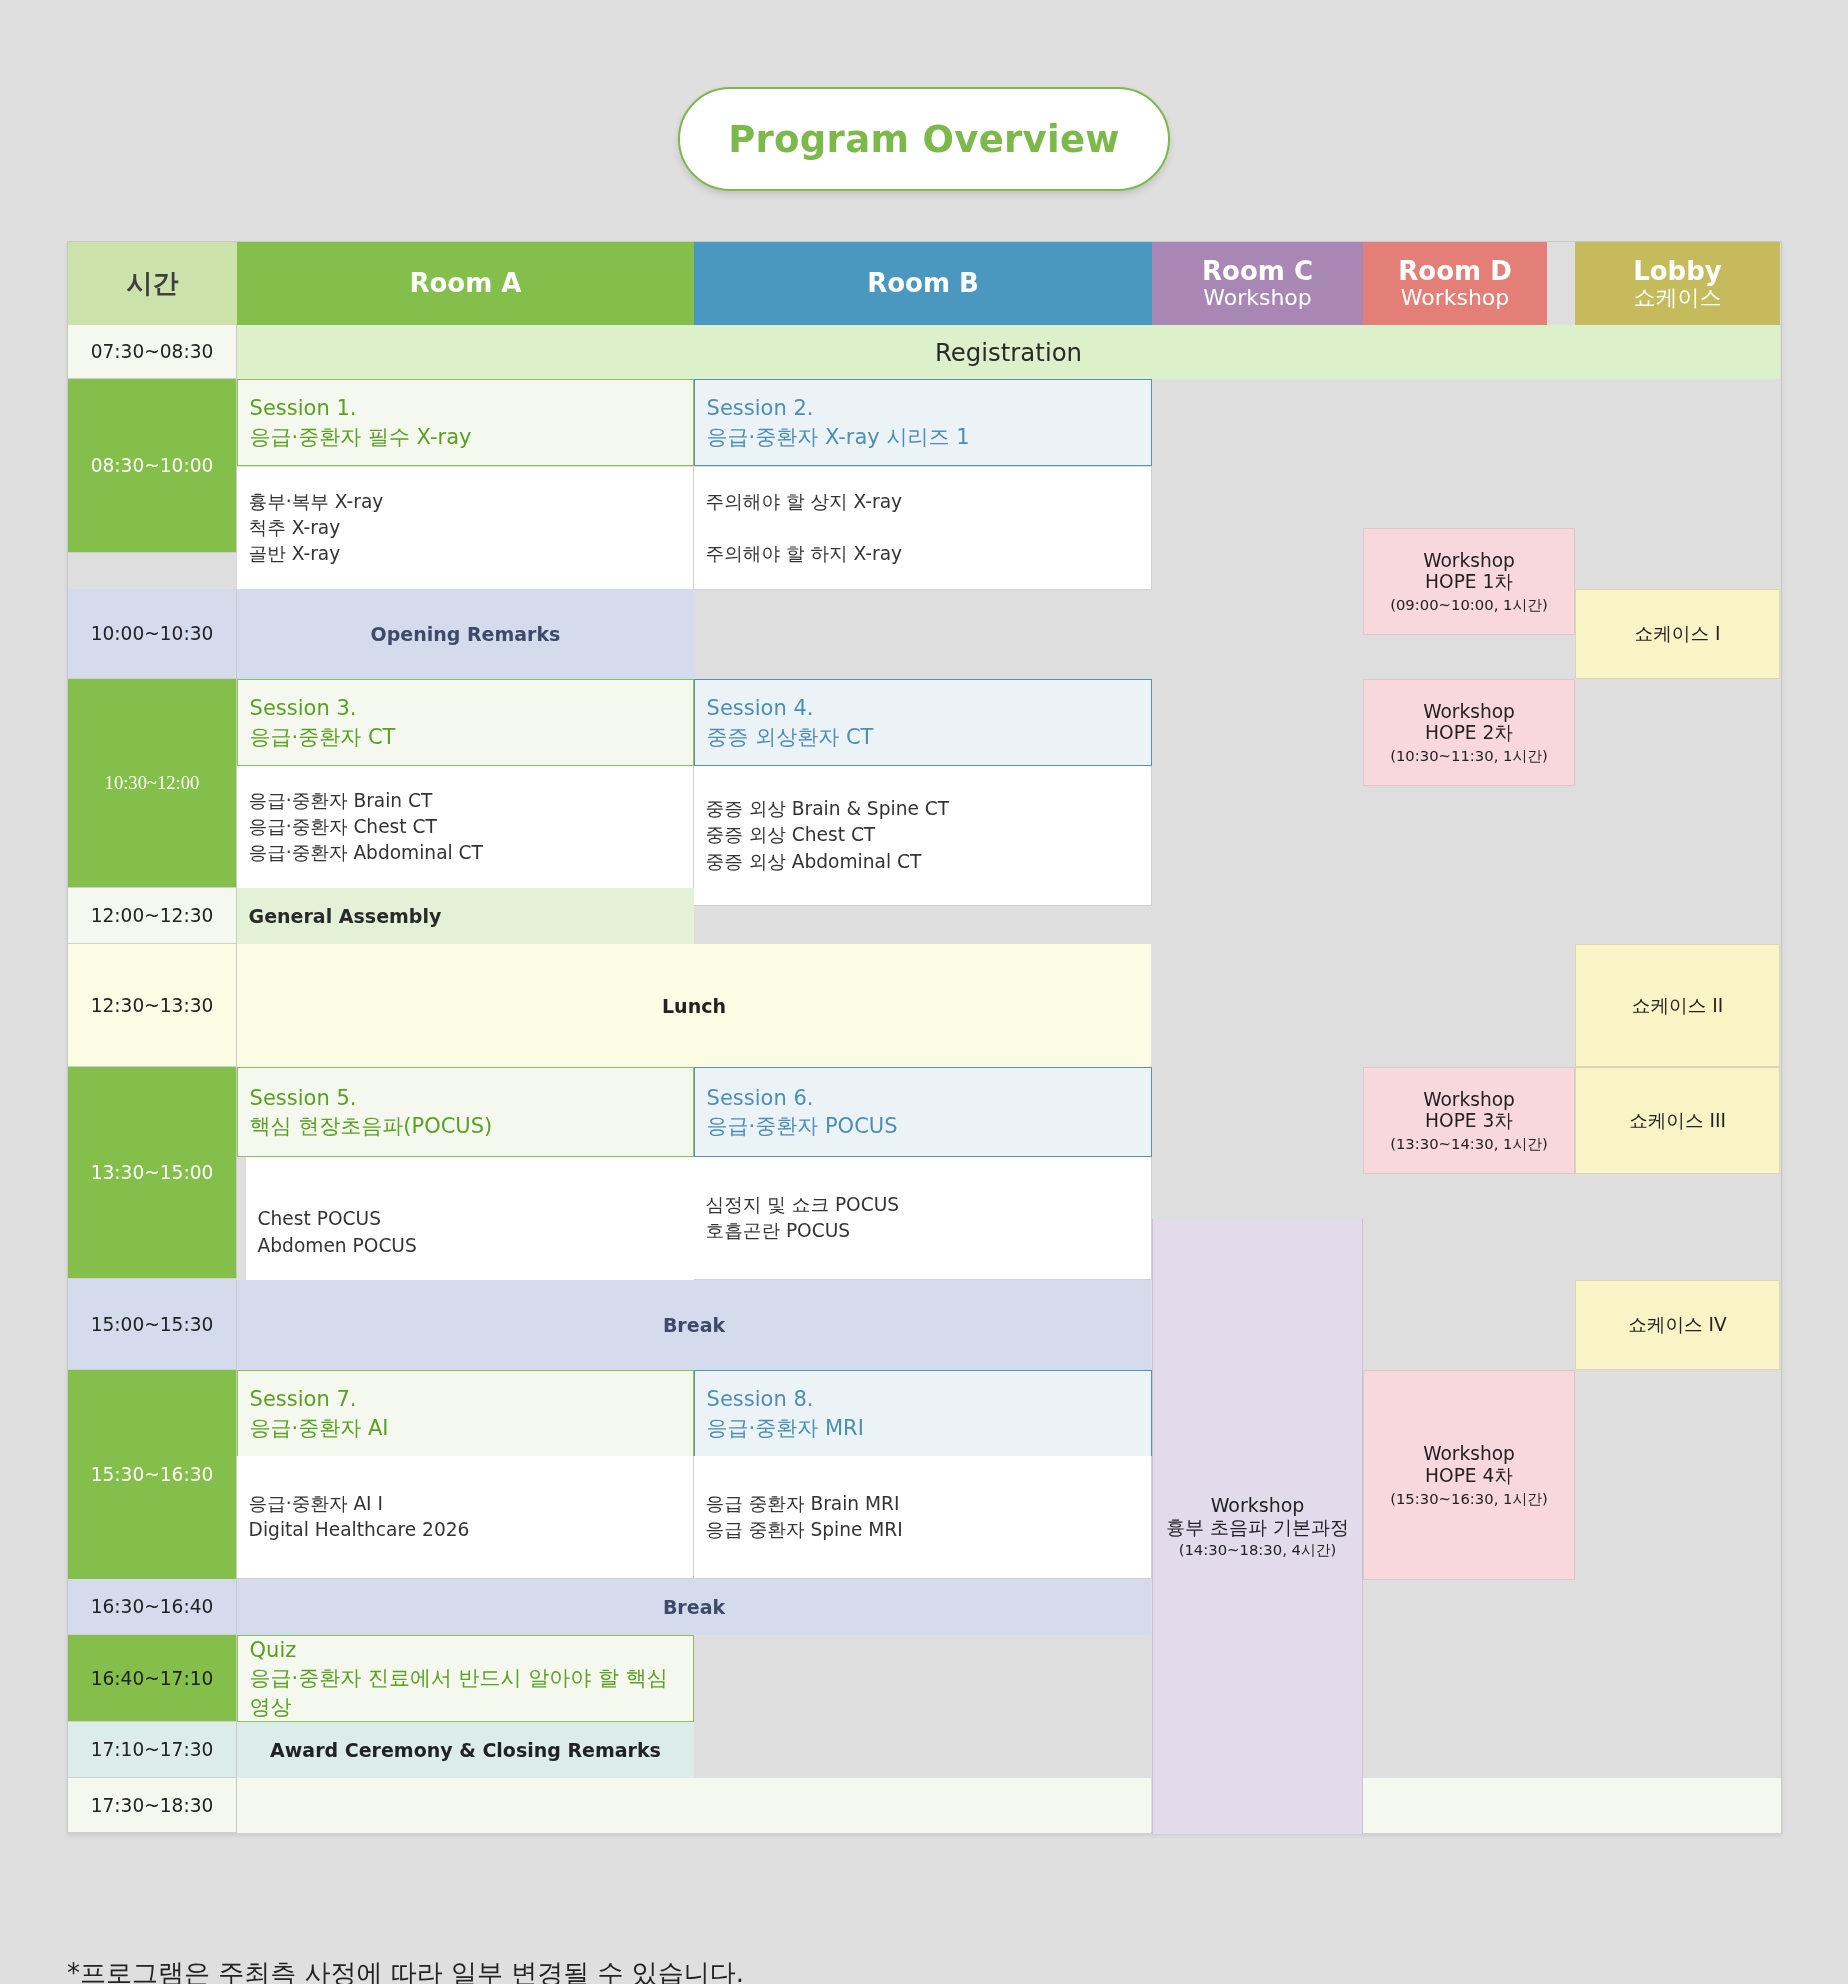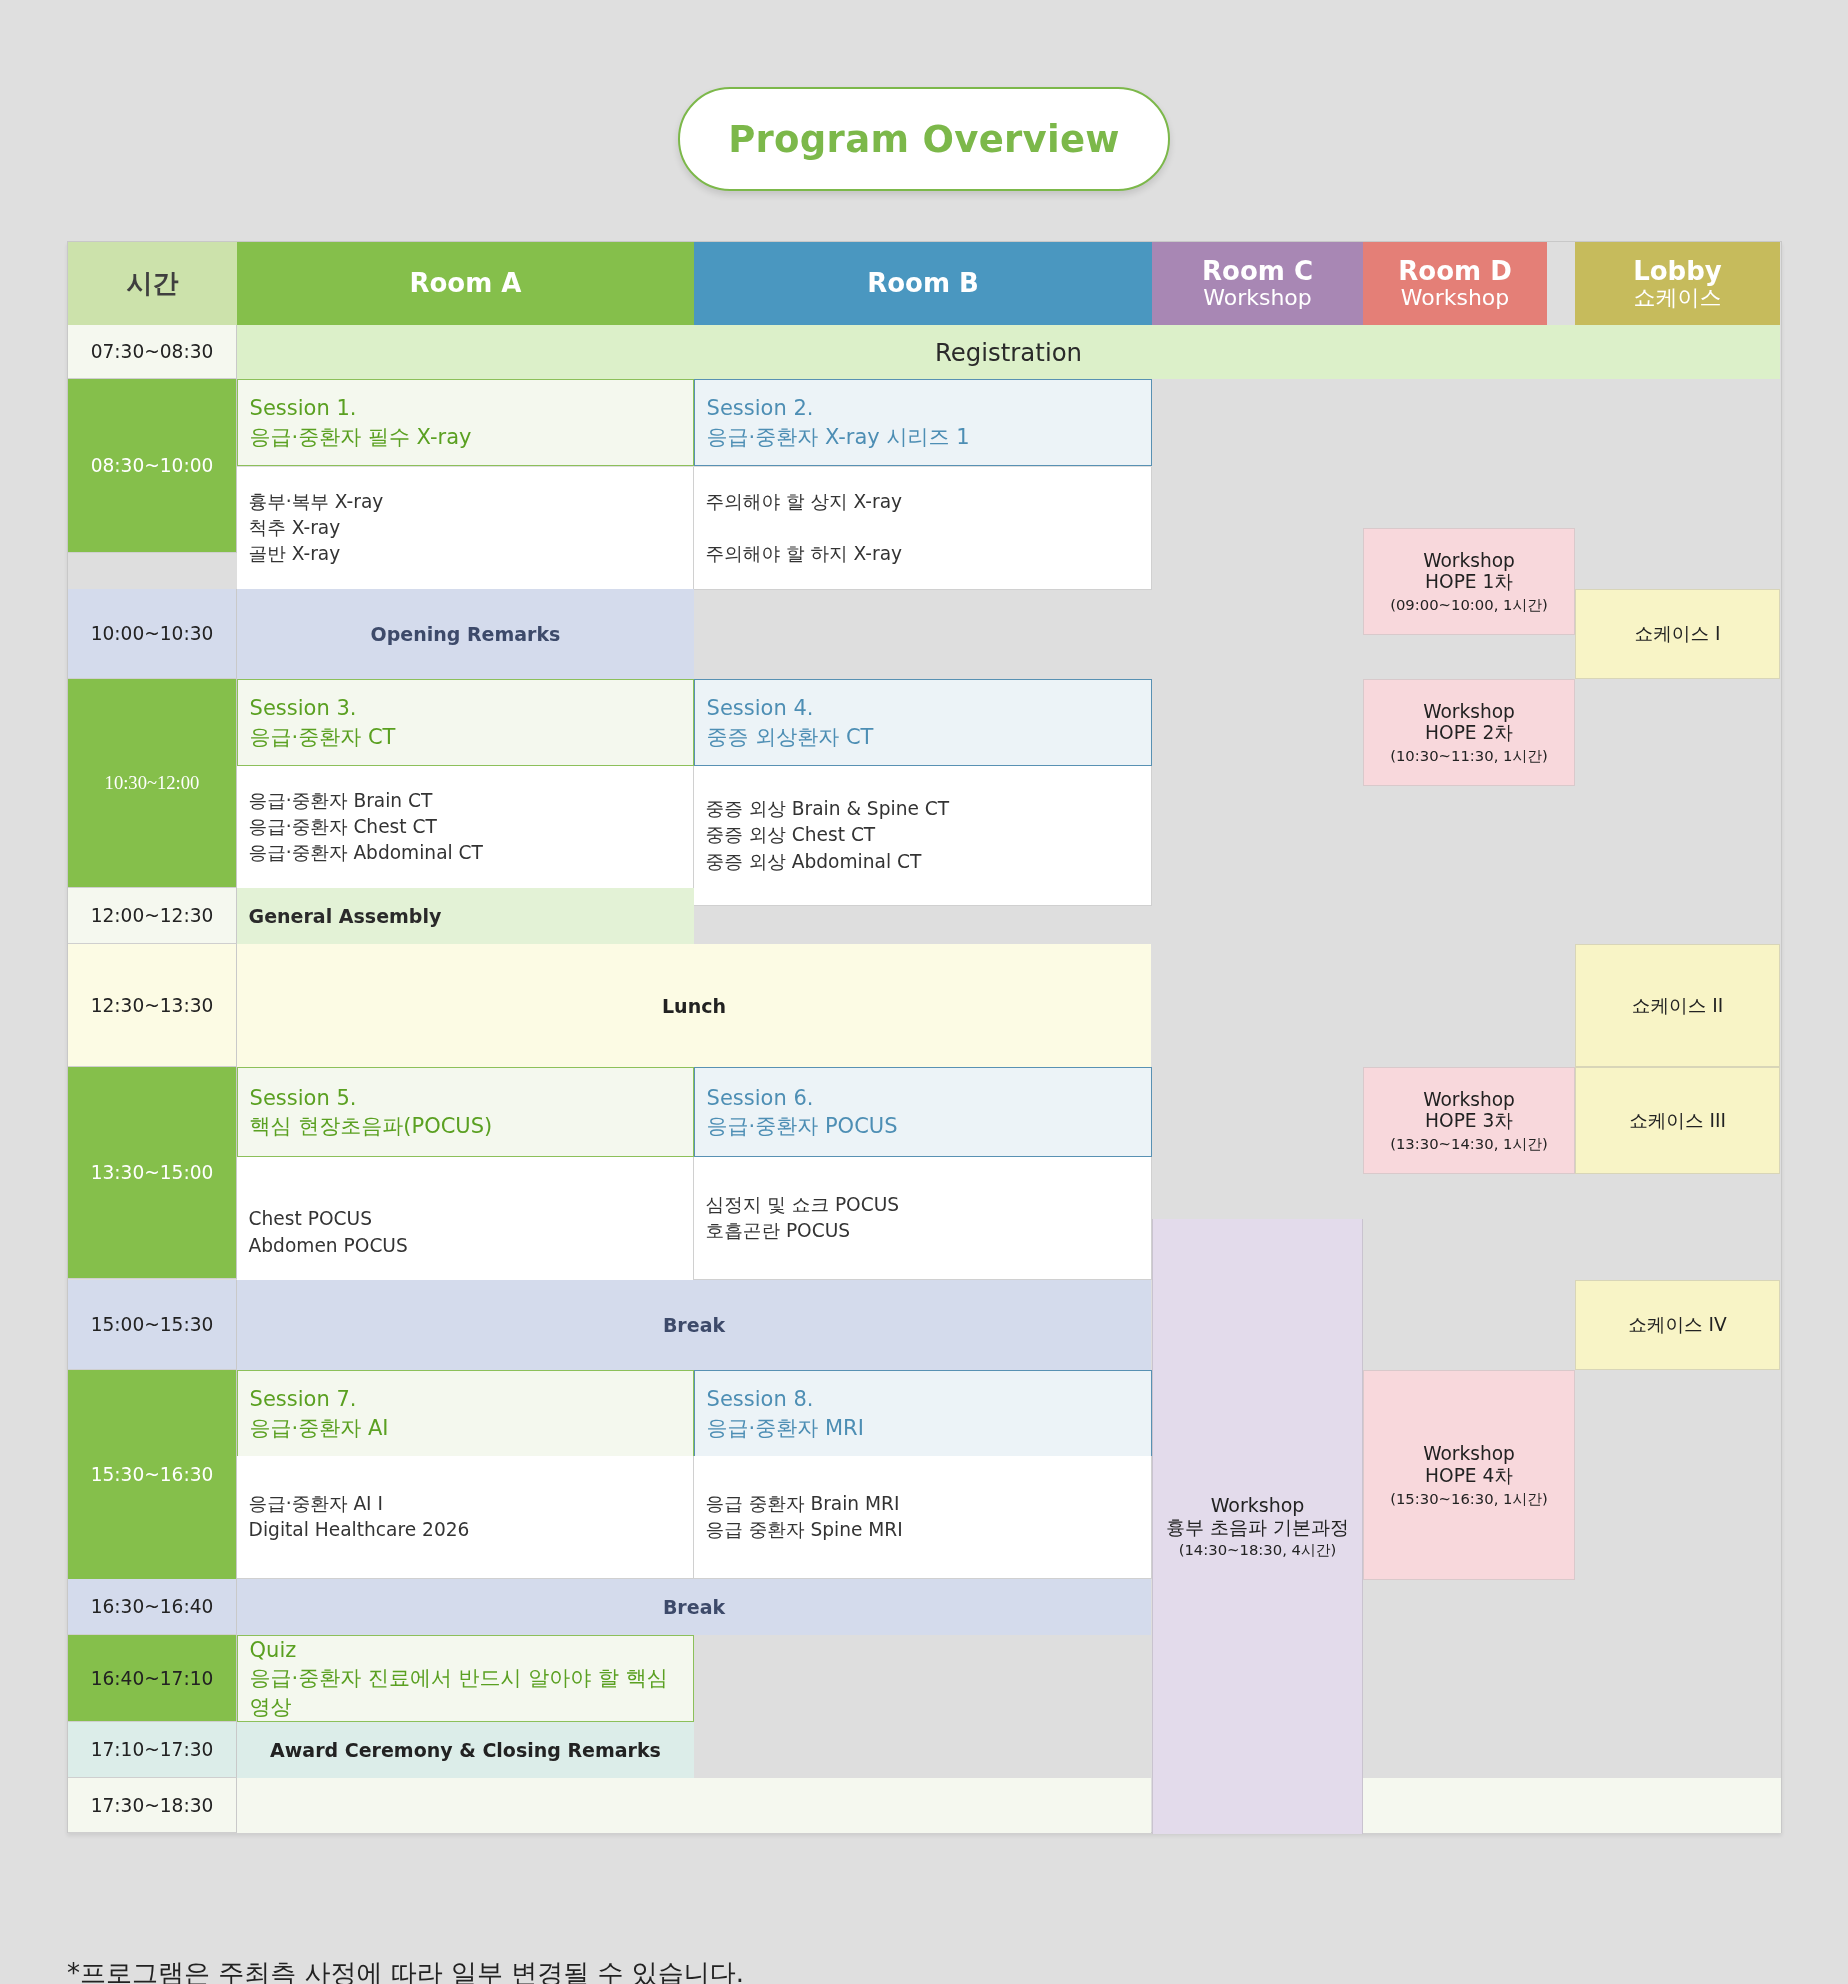--- a/index.html
+++ b/index.html
@@ -152,21 +152,21 @@
   </div>
 
   <div class="c bar" style="left:169px;top:702px;width:914px;height:123px;background:#fcfbe4;color:#222;">
     <span>Lunch</span>
   </div>
 
   <div class="c stitle a" style="left:169px;top:825px;width:457px;height:90px;">
     <span>Session 5.</span>
       <span>핵심 현장초음파(POCUS)</span>
   </div>
-  <div class="c sbody" style="left:169px;top:915px;width:457px;height:152px;">
+  <div class="c sbody" style="left:178px;top:915px;width:457px;height:152px;">
     <span>Chest POCUS</span>
       <span>Abdomen POCUS</span>
   </div>
   <div class="c stitle b" style="left:626px;top:825px;width:458px;height:90px;">
     <span>Session 6.</span>
       <span>응급·중환자 POCUS</span>
   </div>
   <div class="c sbody" style="left:626px;top:915px;width:458px;height:123px;">
     <span>심정지 및 쇼크 POCUS</span>
       <span>호흡곤란 POCUS</span>

